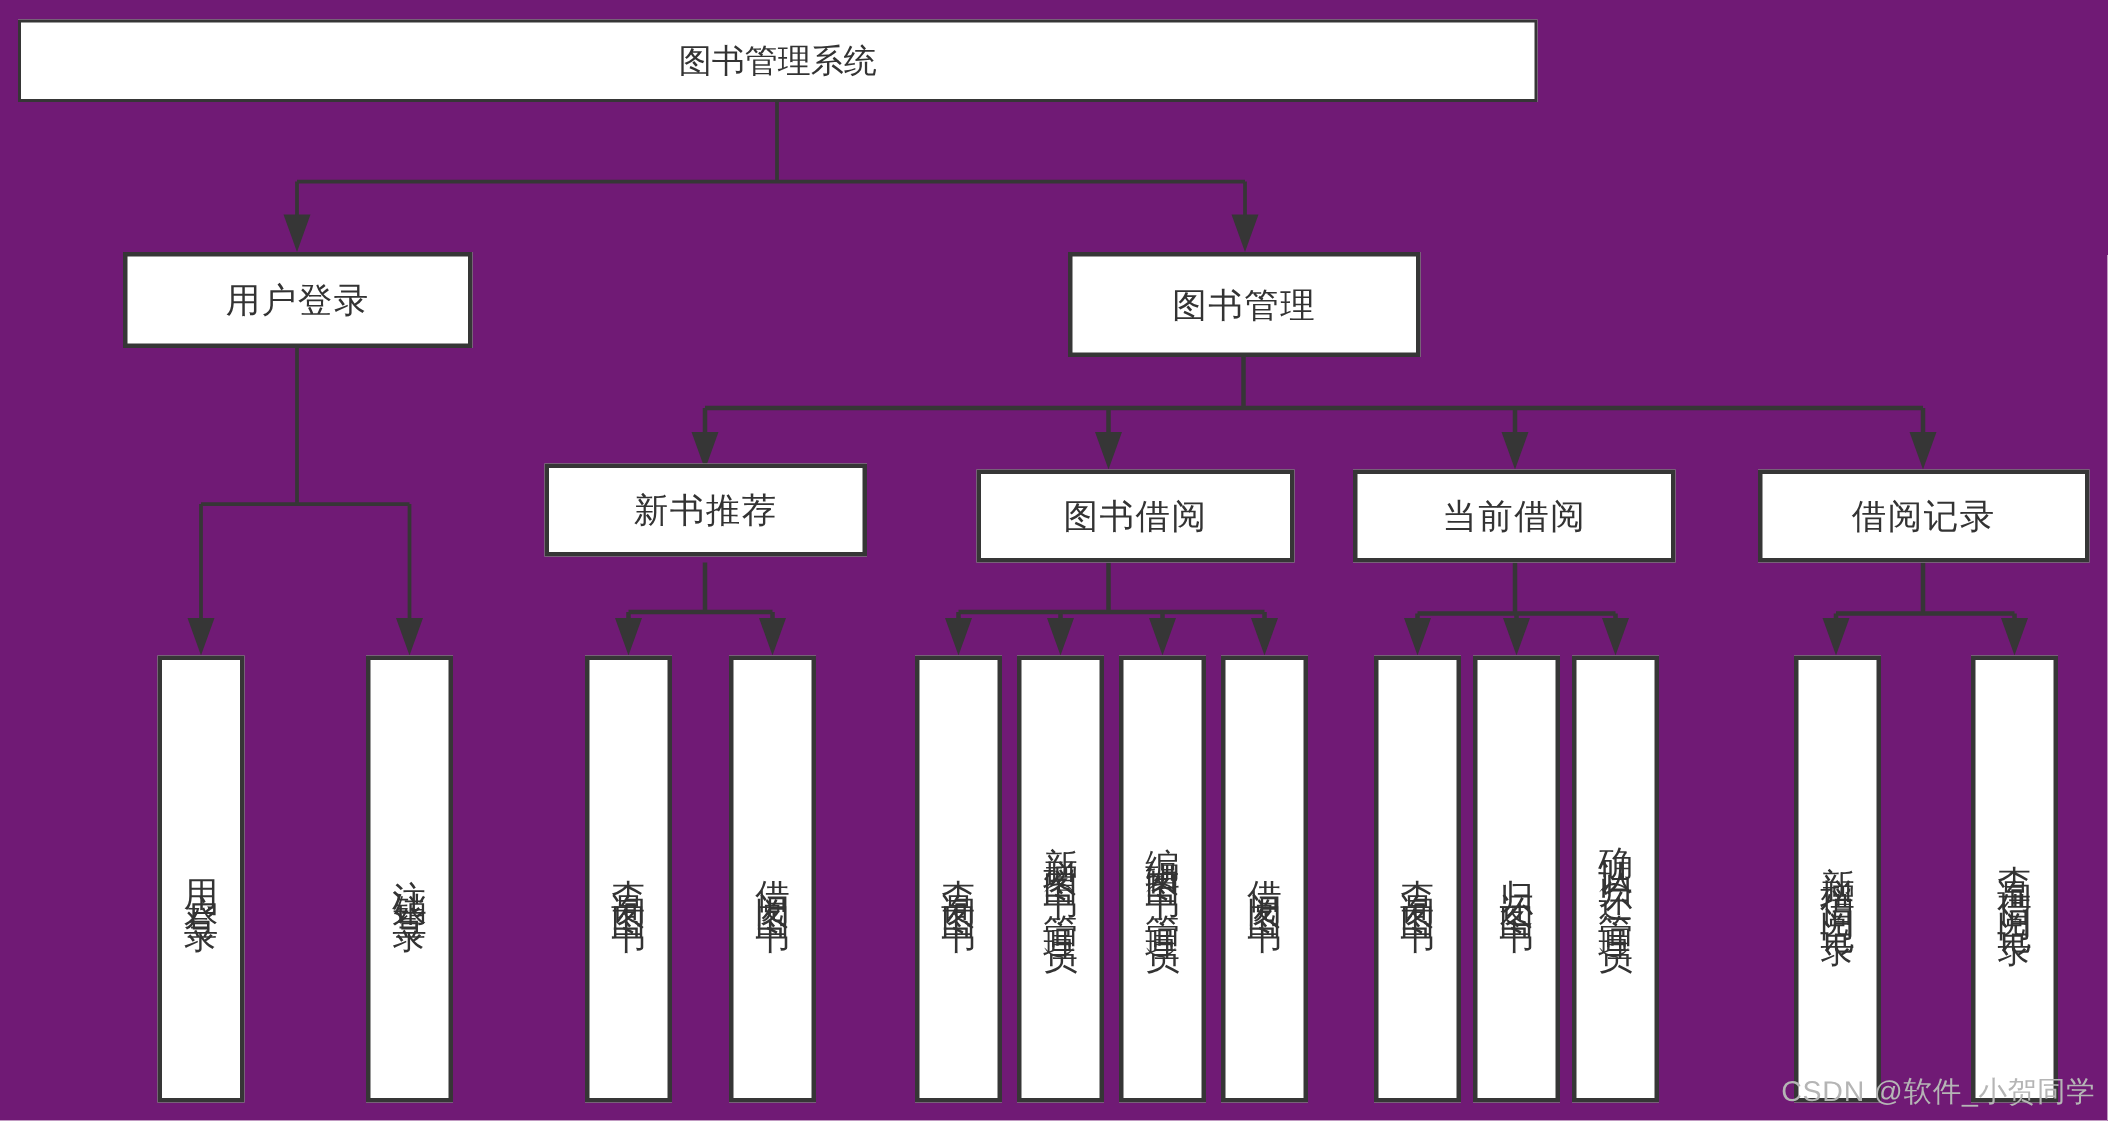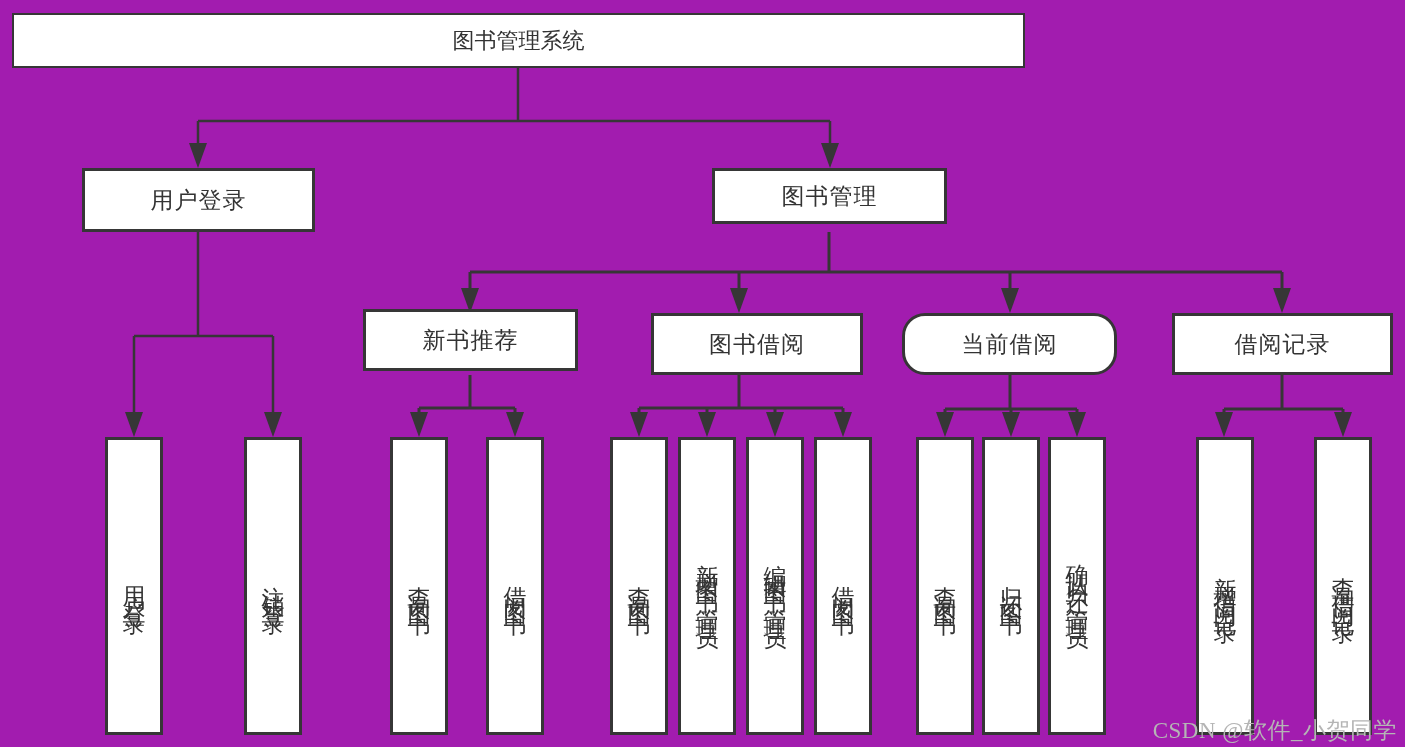--- a/index.html
+++ b/index.html
@@ -4,21 +4,21 @@
 <style>
   html, body {
     margin: 0;
     padding: 0;
     background: #ffffff;
   }
   .canvas {
     position: relative;
     width: 1405px;
     height: 747px;
-    background: #a21caf;
+    background: #701a75;
     font-family: "Liberation Sans", sans-serif;
     color: #333333;
     overflow: hidden;
   }
   .connector-layer {
     position: absolute;
     left: 0;
     top: 0;
     width: 1405px;
     height: 747px;
@@ -55,25 +55,24 @@
     letter-spacing: 9px;
     line-height: 1;
     color: #333333;
     white-space: nowrap;
   }
   .h-label { color: #333333; }
   .watermark {
     position: absolute;
     top: 715px;
     right: 8px;
-    font-size: 23px;
+    font-size: 19px;
     color: #b5b5b5;
     letter-spacing: 0.5px;
     white-space: nowrap;
-    font-family: Liberation Serif, serif;
   }
   .cline {
     stroke: #363636;
     stroke-width: 2.5;
     fill: none;
   }
   .cbar { stroke-width: 3; }
   .arrow { fill: #363636; stroke: none; }
 </style>
 </head>
@@ -131,31 +130,31 @@
     </g>
   </svg>
 
   <div class="box root-box">
     <span class="h-label">图书管理系统</span>
   </div>
 
   <div class="box node-box" style="left:82px; top:168px; width:233px; height:64px;">
     <span class="h-label">用户登录</span>
   </div>
-  <div class="box node-box" style="left:712px; top:168px; width:235px; height:56px;">
+  <div class="box node-box" style="left:712px; top:168px; width:235px; height:70px;">
     <span class="h-label">图书管理</span>
   </div>
 
   <div class="box node-box" style="left:363px; top:309px; width:215px; height:62px;">
     <span class="h-label">新书推荐</span>
   </div>
   <div class="box node-box" style="left:651px; top:313px; width:212px; height:62px;">
     <span class="h-label">图书借阅</span>
   </div>
-  <div class="box node-box" style="left:902px; top:313px; width:215px; height:62px;border-radius:23px;">
+  <div class="box node-box" style="left:902px; top:313px; width:215px; height:62px;">
     <span class="h-label">当前借阅</span>
   </div>
   <div class="box node-box" style="left:1172px; top:313px; width:221px; height:62px;">
     <span class="h-label">借阅记录</span>
   </div>
 
   <div class="box leaf-box" style="left:105px;">
     <span class="v-label">用户登录</span>
   </div>
   <div class="box leaf-box" style="left:244px;">

